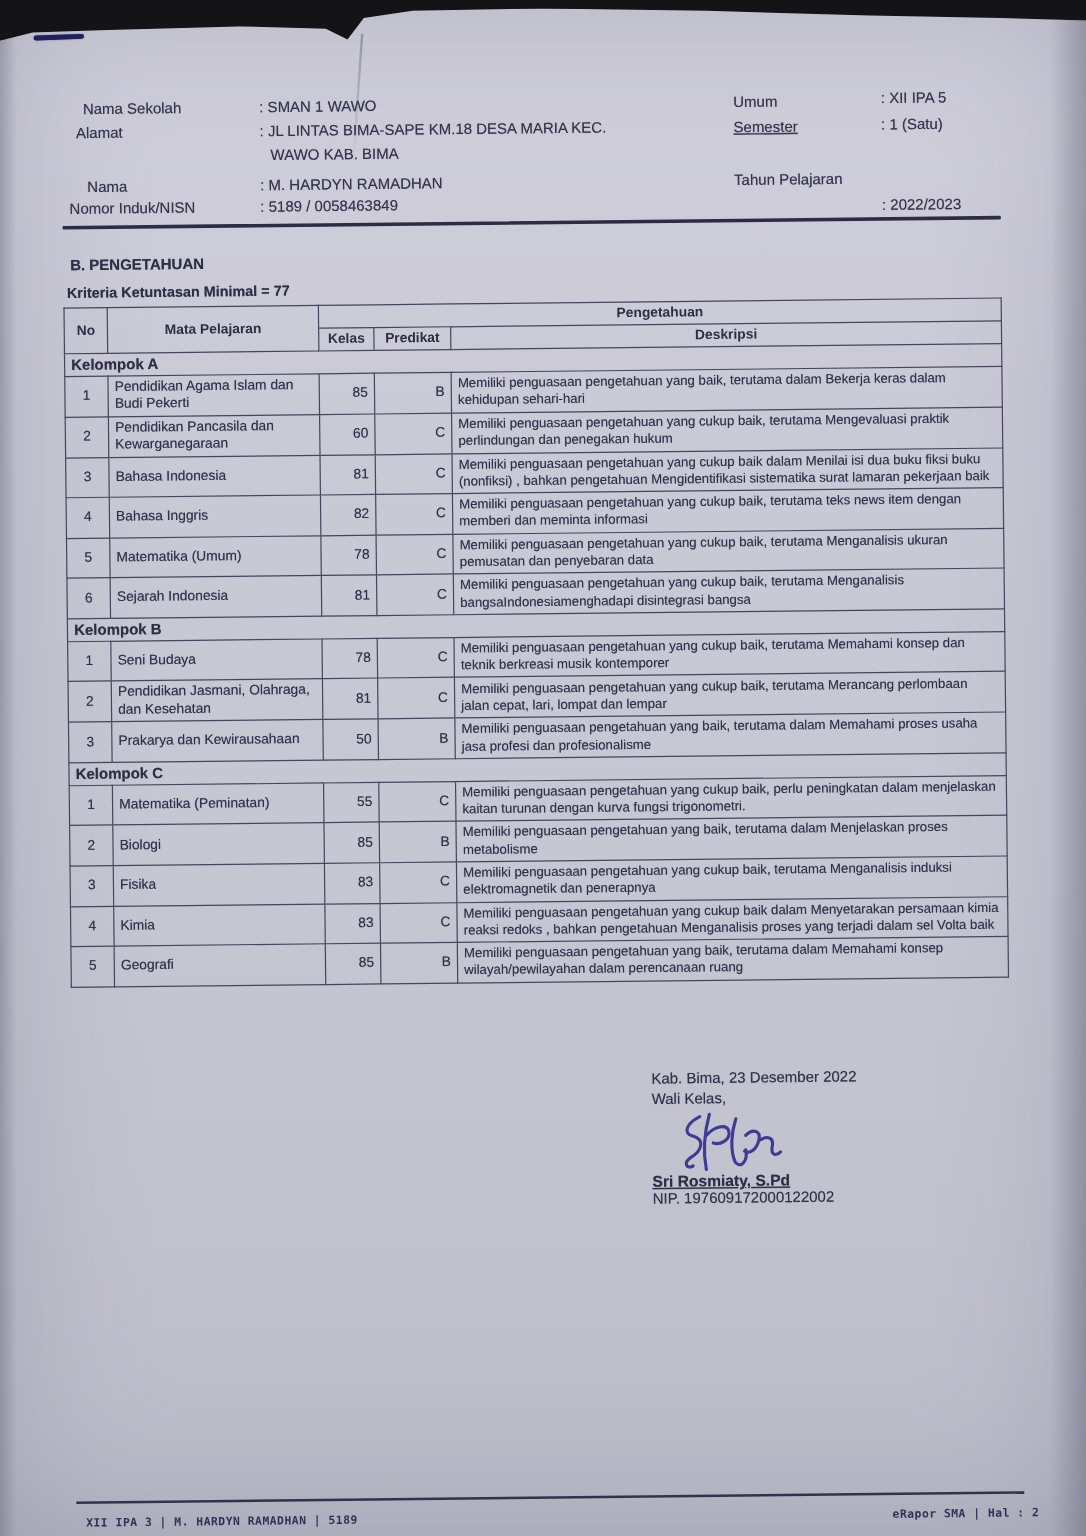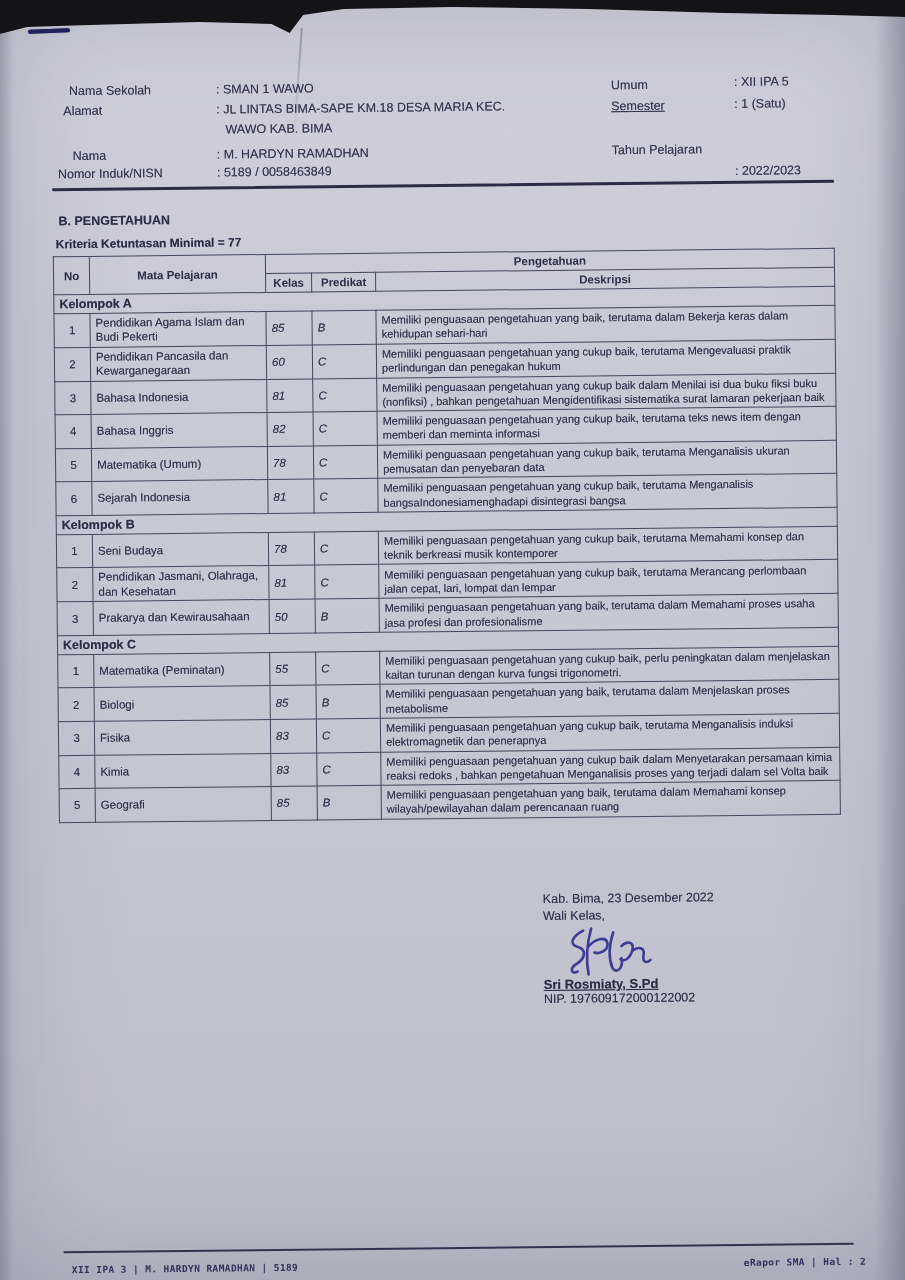--- a/index.html
+++ b/index.html
@@ -51,21 +51,21 @@
   #grade-table col.c-nilai{width:46px;}
   #grade-table col.c-pred{width:64px;}
   #grade-table td,#grade-table th{
     border:1.4px solid #45455e;
     padding:2px 5px;vertical-align:middle;
     overflow:hidden;
   }
   #grade-table th{font-weight:bold;font-size:11.5px;color:#2d2d46;text-align:center;padding:3px 2px;}
   td.cell-no{text-align:center;font-size:11.5px;}
   td.cell-subj{font-size:11.5px;line-height:1.25;padding-left:7px;}
-  td.cell-nilai,td.cell-pred{text-align:left;font-size:11.5px;font-style:italic;}
+  td.cell-nilai,td.cell-pred{text-align:right;font-size:11.5px;}
   td.cell-desc{font-size:11px;line-height:1.3;padding-left:6px;padding-right:12px;}
   td.cell-group{font-weight:bold;font-size:12.5px;color:#2d2d46;padding:3px 6px;border-left:1.4px solid #45455e;}
   tr.data-row{height:33px;}
   #sig-block{position:absolute;left:540px;top:893px;width:300px;font-size:12.5px;color:#31314a;}
   #sig-date{margin:0 0 3px 0;}
   #sig-role{margin:0;}
   #sig-svg{display:block;margin:2px 0 0 18px;}
   #sig-name{font-weight:bold;text-decoration:underline;margin:0;font-size:13px;color:#2d2d46;}
   #sig-nip{margin:0;font-size:12.5px;}
   #footer-line{

